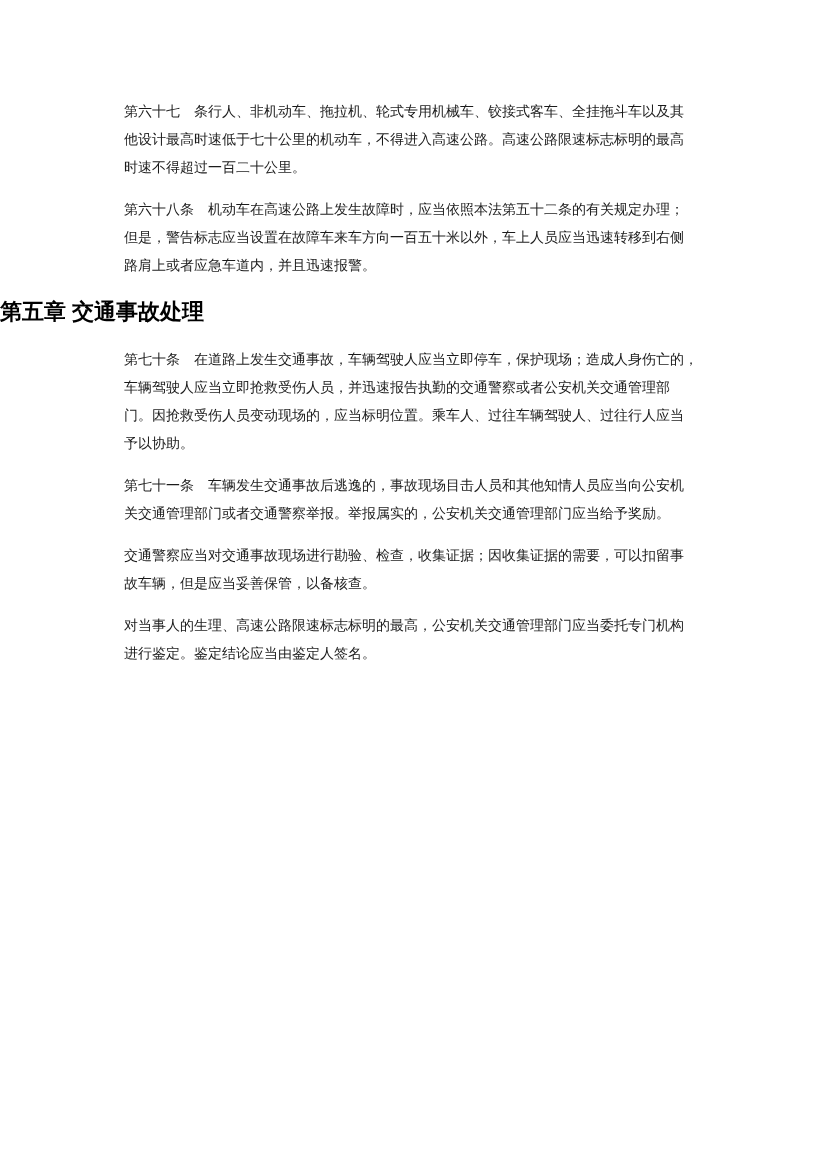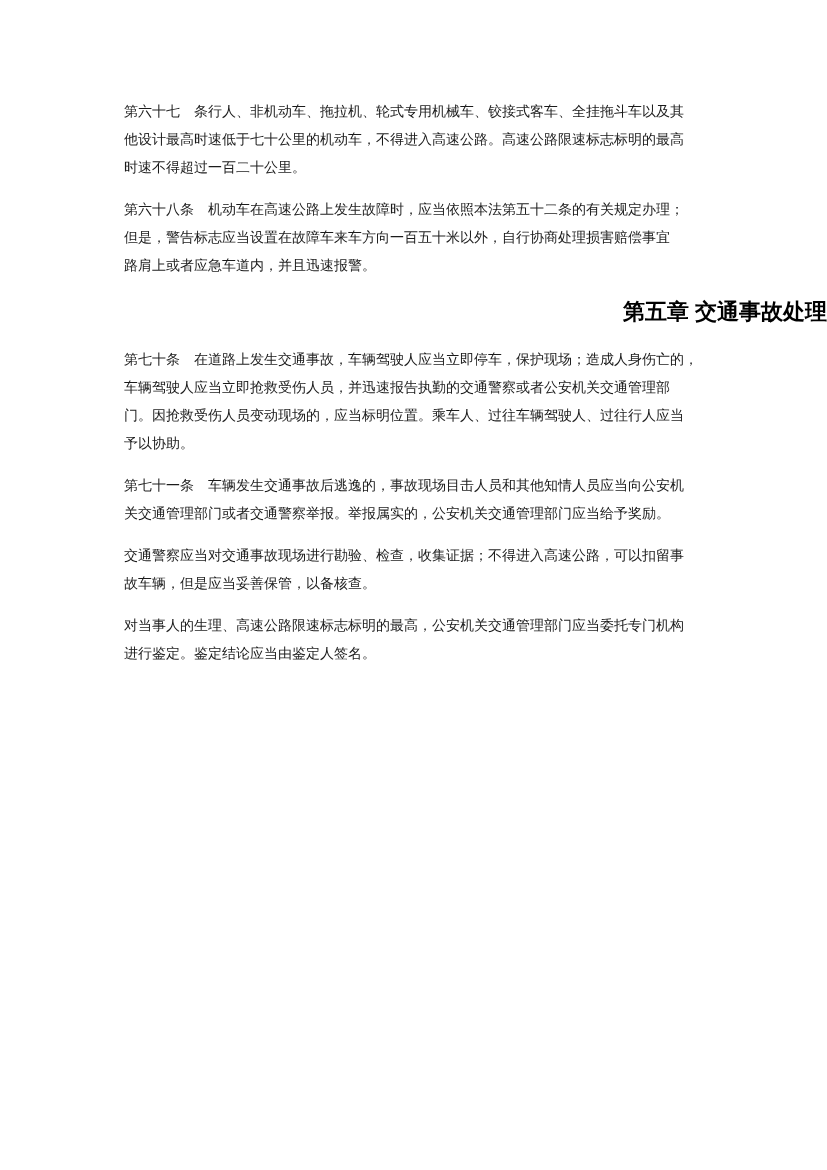--- a/index.html
+++ b/index.html
@@ -32,53 +32,53 @@
     letter-spacing: 0;
   }
   .chapter-heading {
     width: 827px;
     margin: 2px 0 16px -124px;  
     font-family: "Liberation Sans", "DejaVu Sans", sans-serif;
     font-weight: 700;
     font-size: 22px;
     line-height: 36px;
     color: #000000;
-    text-align: right;
+    text-align: left;
     white-space: pre-line;
   }
 </style>
 </head>
 <body>
 
 <div class="page">
   <div class="content">
 
     <p class="para">第六十七　条行人、非机动车、拖拉机、轮式专用机械车、铰接式客车、全挂拖斗车以及其
 他设计最高时速低于七十公里的机动车，不得进入高速公路。高速公路限速标志标明的最高
 时速不得超过一百二十公里。</p>
 
     <p class="para">第六十八条　机动车在高速公路上发生故障时，应当依照本法第五十二条的有关规定办理；
-但是，警告标志应当设置在故障车来车方向一百五十米以外，自行协商处理损害赔偿事宜
+但是，警告标志应当设置在故障车来车方向一百五十米以外，车上人员应当迅速转移到右侧
 路肩上或者应急车道内，并且迅速报警。</p>
 
 
 
     <h2 class="chapter-heading">第五章 交通事故处理</h2>
 
     <p class="para">第七十条　在道路上发生交通事故，车辆驾驶人应当立即停车，保护现场；造成人身伤亡的，
 车辆驾驶人应当立即抢救受伤人员，并迅速报告执勤的交通警察或者公安机关交通管理部
 门。因抢救受伤人员变动现场的，应当标明位置。乘车人、过往车辆驾驶人、过往行人应当
 予以协助。</p>
 
 
 
     <p class="para">第七十一条　车辆发生交通事故后逃逸的，事故现场目击人员和其他知情人员应当向公安机
 关交通管理部门或者交通警察举报。举报属实的，公安机关交通管理部门应当给予奖励。</p>
 
 
-    <p class="para">交通警察应当对交通事故现场进行勘验、检查，收集证据；不得进入高速公路，可以扣留事
+    <p class="para">交通警察应当对交通事故现场进行勘验、检查，收集证据；因收集证据的需要，可以扣留事
 故车辆，但是应当妥善保管，以备核查。</p>
 
     <p class="para">对当事人的生理、高速公路限速标志标明的最高，公安机关交通管理部门应当委托专门机构
 进行鉴定。鉴定结论应当由鉴定人签名。</p>
 
   </div>
 </div>
 
 </body></html>

